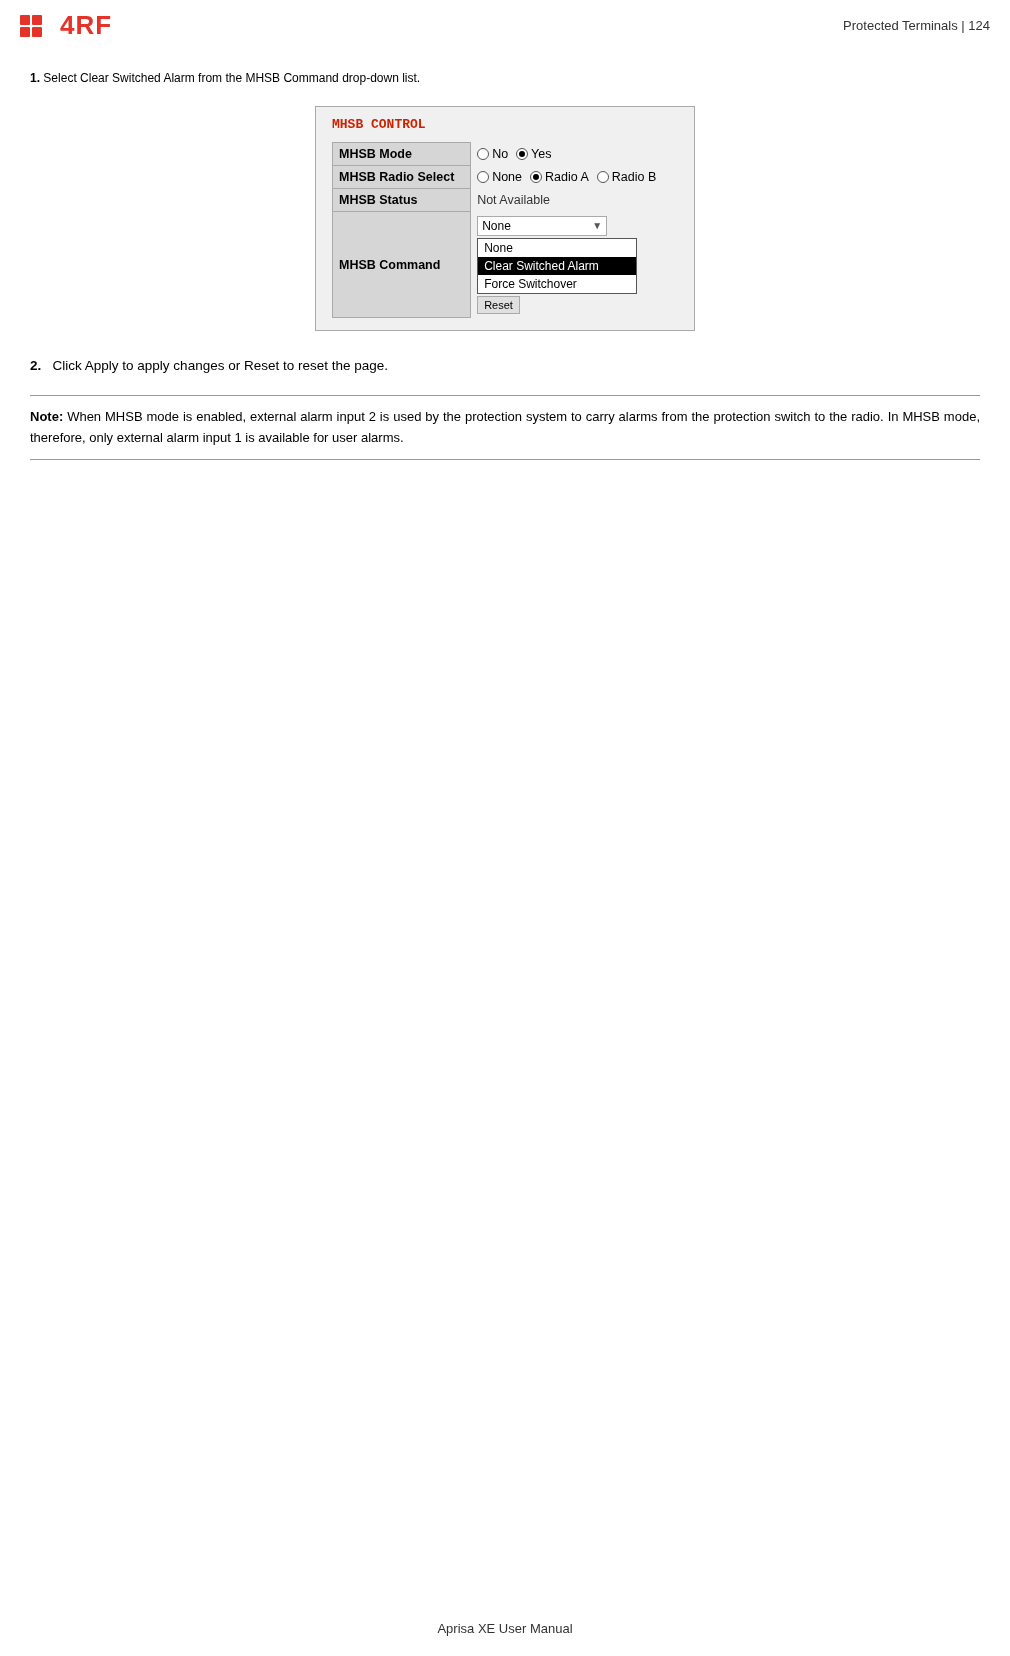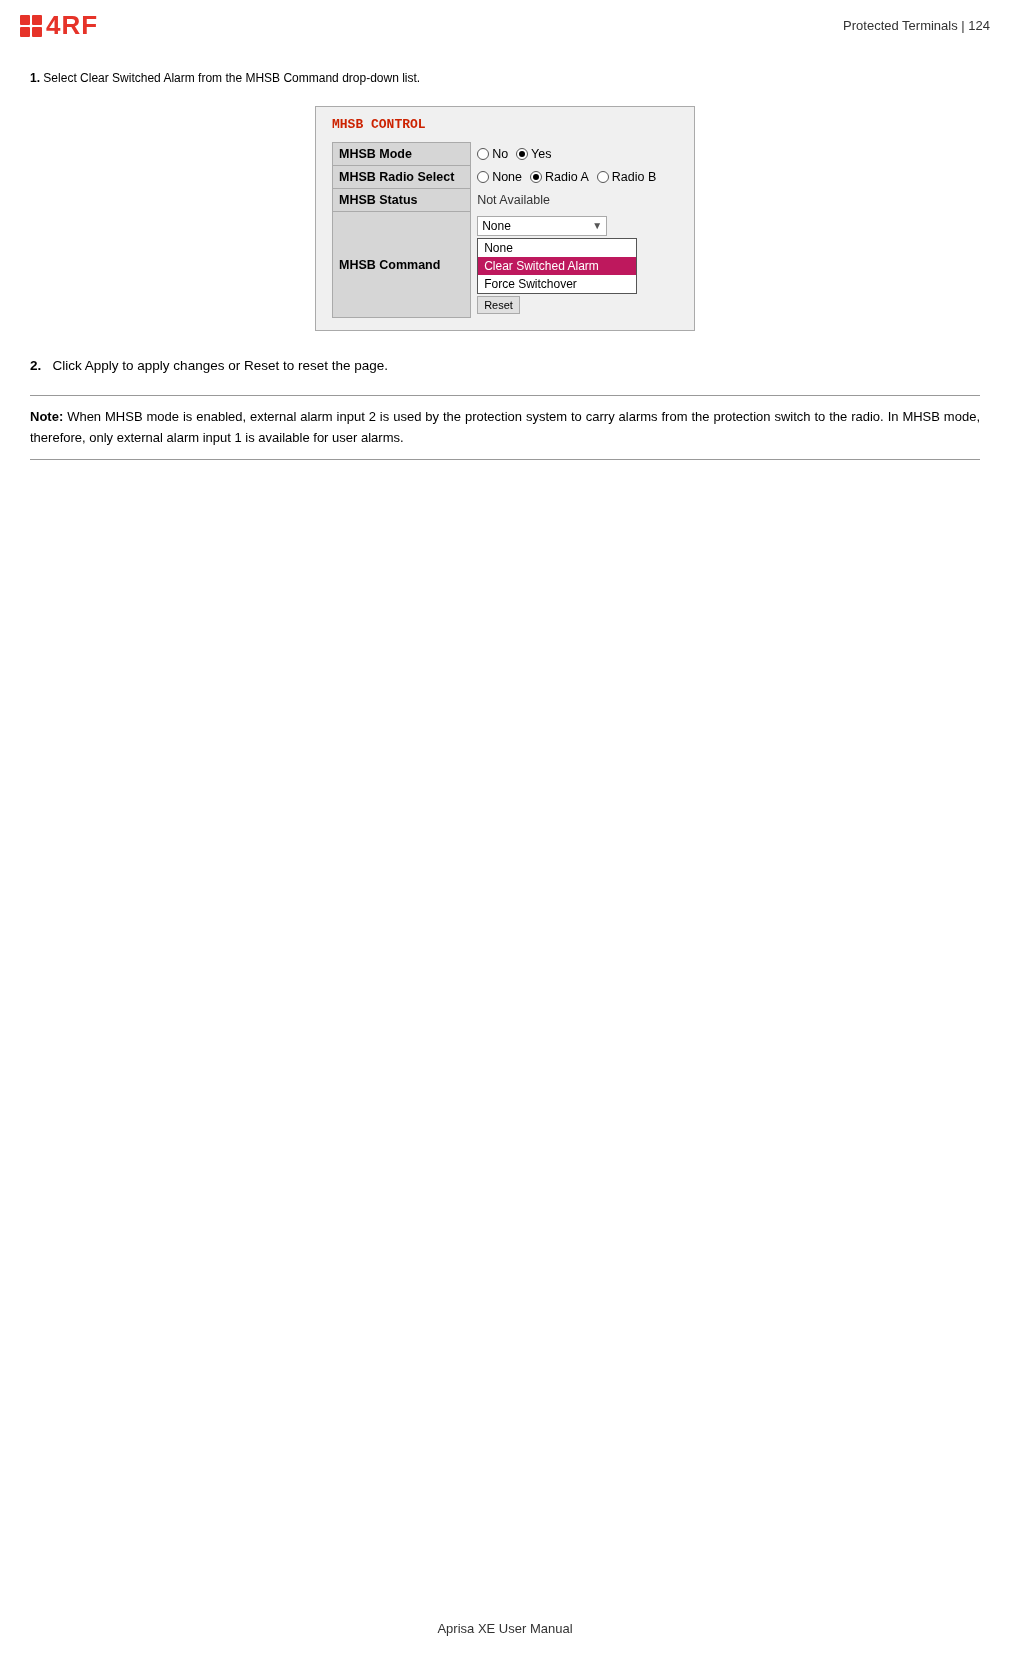--- a/index.html
+++ b/index.html
@@ -24,21 +24,21 @@
 
     .logo-area {
       display: flex;
       align-items: center;
       gap: 8px;
     }
 
     .logo-icon {
       display: flex;
       align-items: center;
-      gap: 4px;
+      gap: 18px;
     }
 
     .logo-squares {
       display: grid;
       grid-template-columns: 1fr 1fr;
       grid-template-rows: 1fr 1fr;
       gap: 2px;
       width: 22px;
       height: 22px;
     }
@@ -206,21 +206,21 @@
       font-size: 12px;
       margin-top: 0;
     }
 
     .dropdown-menu-item {
       padding: 2px 6px;
       cursor: default;
     }
 
     .dropdown-menu-item.highlighted {
-      background: #be185d;
+      background: #000000;
       color: #fff;
     }
 
     .button-row {
       display: flex;
       align-items: flex-start;
       gap: 0;
     }
 
     .btn-reset {

